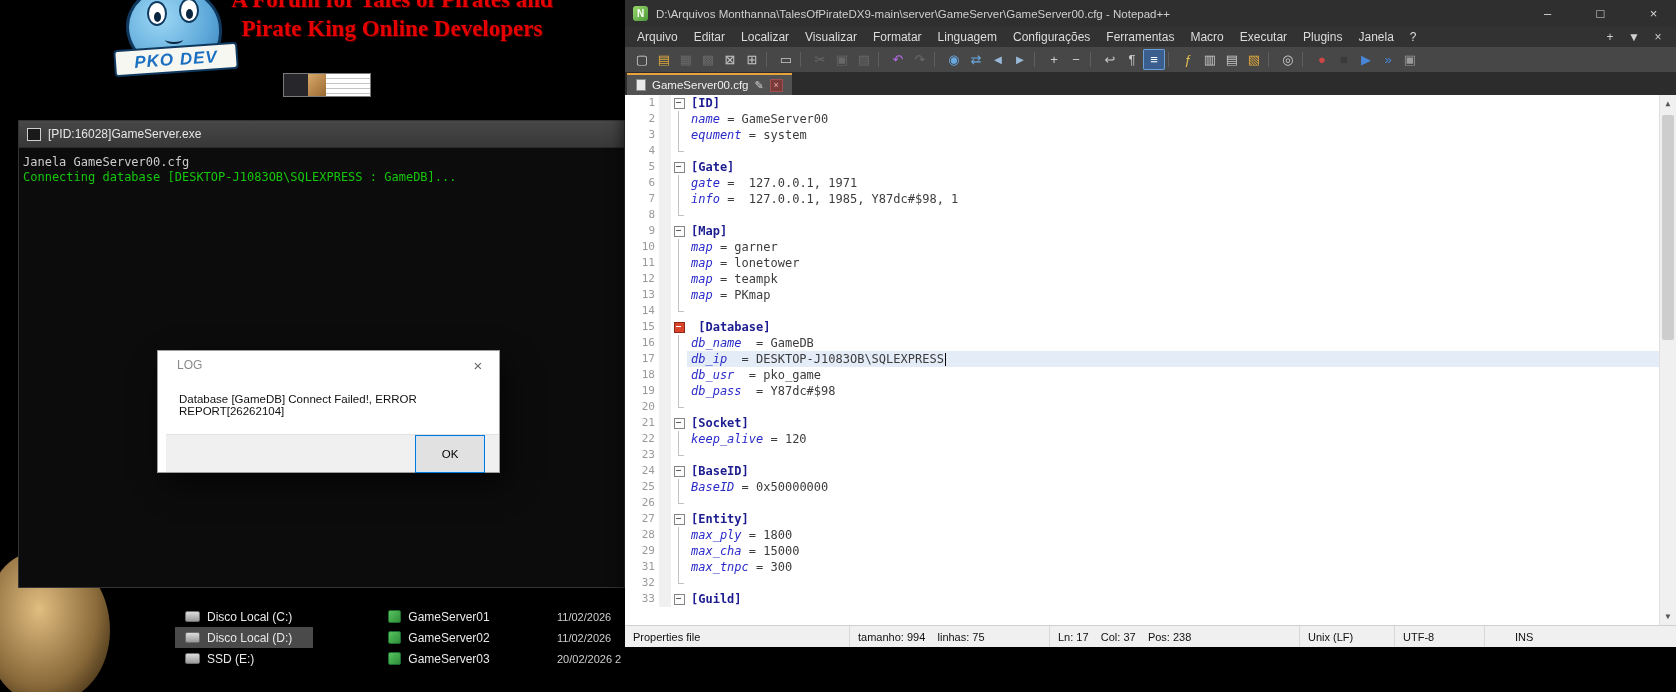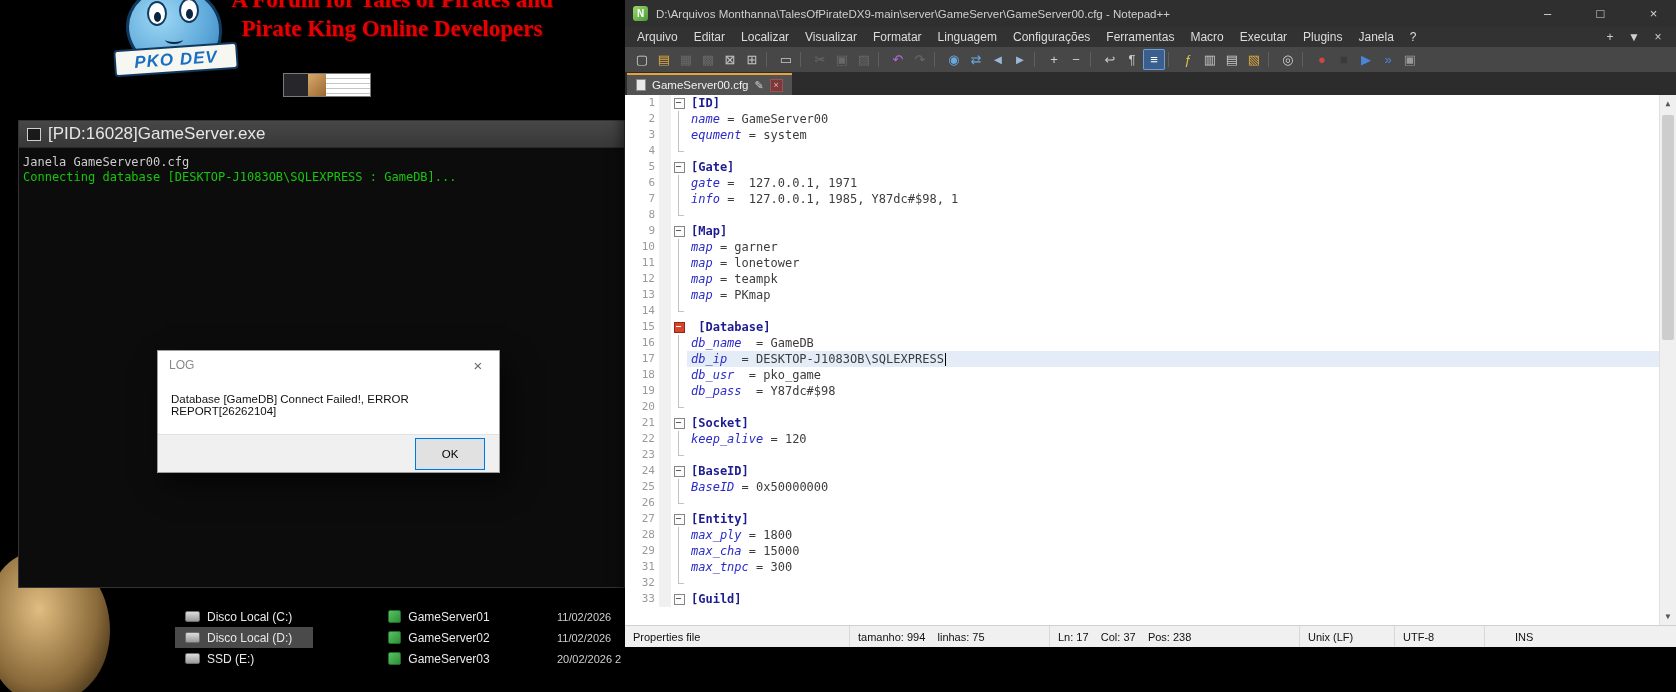--- a/index.html
+++ b/index.html
@@ -33,35 +33,35 @@
   .frag-a { width:24px; background:#26262b; }
   .frag-b { width:18px; background:linear-gradient(135deg,#d8a86a,#9a6a34); }
   .frag-c { flex:1; background:repeating-linear-gradient(180deg,#ffffff 0 4px,#c4c4c4 4px 5px); }
 
   
   .console { position:absolute; left:18px; top:120px; width:607px; height:468px; background:#0c0c0c;
              border:1px solid #333; z-index:2; }
   .console-titlebar { height:27px; background:linear-gradient(#474747,#383838); display:flex; align-items:center;
                       padding:0 8px; gap:7px; border-bottom:1px solid #2a2a2a; }
   .console-icon { width:14px; height:13px; background:#1a1a1a; border:1px solid #cfcfcf; }
-  .console-title { color:#e6e6e6; font-size:17px; }
+  .console-title { color:#e6e6e6; font-size:12px; }
   .console-body { padding:7px 4px; font-family:"DejaVu Sans Mono", monospace; font-size:12px; line-height:15px; }
   .console-line { white-space:pre; color:var(--console-text); }
   .console-line.success { color:var(--console-green); }
 
   
   .dlg { position:absolute; left:157px; top:350px; width:343px; height:123px; background:#fff;
-         border:1px solid #9c9c9c; box-shadow:8px 12px 26px rgba(0,0,0,.6); z-index:5; display:flex; flex-direction:column; }
+         border:1px solid #9c9c9c; box-shadow:8px 12px 26px rgba(0,0,0,.6); z-index:5; display:flex; flex-direction:column;padding-left:8px; }
   .dlg-tb { height:28px; display:flex; align-items:center; justify-content:space-between; padding:0 11px; }
   .dlg-title { color:#8a8a8a; font-size:12px; }
   .dlg-close { color:#666; font-size:15px; width:20px; text-align:center; }
   .dlg-msg { flex:1; padding:14px 13px 0; font-size:11.5px; color:#111; }
   .dlg-foot { height:38px; background:#f0f0f0; border-top:1px solid #e2e2e2; display:flex; align-items:center;
               justify-content:flex-end; padding:0 14px; }
-  .dlg-ok { width:70px; height:32px; background:#e1e1e1; border:1px solid var(--focus-blue);
+  .dlg-ok { width:70px; height:38px; background:#e1e1e1; border:1px solid var(--focus-blue);
             box-shadow:inset 0 0 0 1px #cfe4f7; font-size:11.5px; color:#000;
             display:flex; align-items:center; justify-content:center; }
 
   
   .explorer { position:absolute; left:175px; top:587px; width:452px; height:64px; z-index:3;
               color:#e8e8e8; font-size:12px; overflow:hidden;margin-top:19px; }
   .ex-row { display:flex; height:21px; align-items:center; }
   .ex-drive { width:138px; height:100%; display:flex; gap:7px; align-items:center; padding-left:10px; }
   .ex-drive.selected { background:#4a4a4a; }
   .dicon { width:15px; height:11px; background:linear-gradient(#dcdcdc,#9a9a9a); border:1px solid #6e6e6e; border-radius:2px; flex:0 0 auto; }

